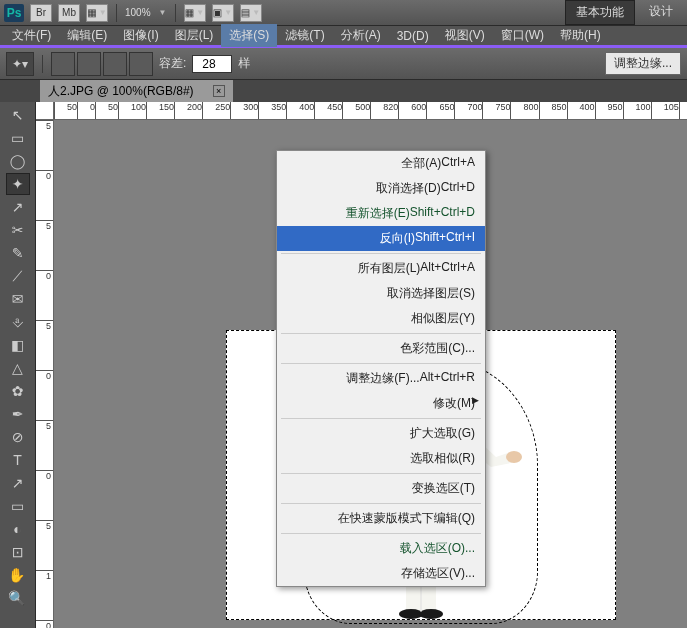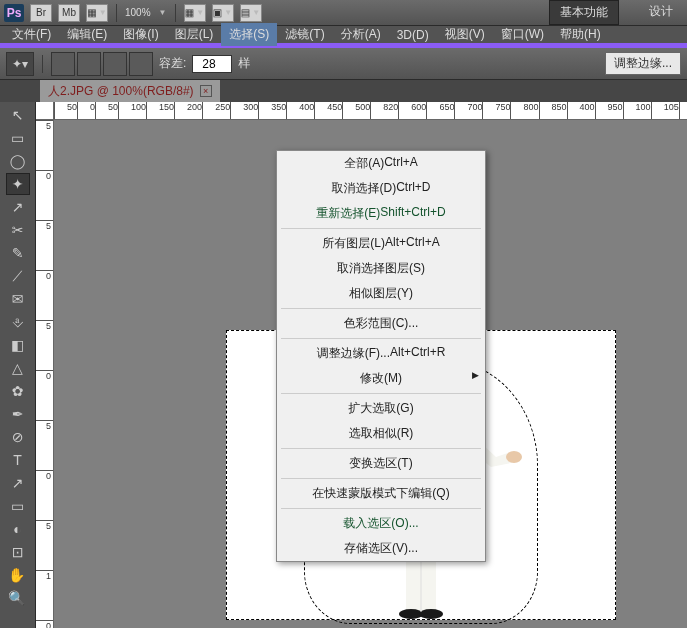--- a/index.html
+++ b/index.html
@@ -1,54 +1,54 @@
 <!DOCTYPE html>
 <html><head>
 <meta charset="utf-8">
 <style>
 *{margin:0;padding:0;box-sizing:border-box;font-family:"Microsoft YaHei",sans-serif;font-size:12px}
 body{background:#535353;width:687px;height:628px;overflow:hidden}
 .top-toolbar{height:26px;background:linear-gradient(#6b6b6b,#535353);display:flex;align-items:center;padding:0 4px;gap:6px;border-bottom:1px solid #2a2a2a}
-.ps-logo{width:20px;height:18px;background:#1a3d5c;color:#f0abfc;font-weight:bold;display:flex;align-items:center;justify-content:center;border-radius:2px}
+.ps-logo{width:20px;height:18px;background:#1a3d5c;color:#14b8a6;font-weight:bold;display:flex;align-items:center;justify-content:center;border-radius:2px}
 .tb-btn{width:22px;height:18px;background:#d4d4d4;border:1px solid #888;display:flex;align-items:center;justify-content:center;color:#333;font-size:10px}
 .tb-sep{width:1px;height:18px;background:#3a3a3a;margin:0 2px}
 .zoom-txt{color:#ddd;font-size:10px}
 .drop-arr{color:#bbb;font-size:8px;margin-left:2px}
-.right-btns{margin-left:auto;display:flex;gap:20px}
+.right-btns{margin-left:auto;display:flex;gap:4px}
 .btn-dark{background:#3a3a3a;color:#ddd;padding:3px 10px;border:1px solid #222}
 .btn-light{color:#ddd;padding:3px 10px}
-.menubar{height:22px;background:#535353;display:flex;align-items:center;padding:0 4px;border-bottom:5px solid #8b5cf6}
+.menubar{height:22px;background:#535353;display:flex;align-items:center;padding:0 4px;border-bottom:3px solid #8b5cf6}
 .menu-item{color:#ddd;padding:3px 8px;cursor:pointer}
 .menu-item.active{background:#5a7ca8}
 .options-bar{height:32px;background:linear-gradient(#6b6b6b,#535353);display:flex;align-items:center;padding:0 6px;gap:6px;border-bottom:1px solid #2a2a2a}
 .opt-icon{width:28px;height:24px;background:#464646;border:1px solid #333;display:flex;align-items:center;justify-content:center;color:#ccc}
 .opt-group{display:flex;gap:2px}
 .opt-sq{width:24px;height:24px;background:#5a5a5a;border:1px solid #333}
 .opt-label{color:#ddd}
 .opt-input{width:40px;height:18px;background:#fff;border:1px solid #333;padding:0 9px}
 .opt-btn{background:#e8e8e8;border:1px solid #666;padding:2px 8px;color:#333}
 .tab-bar{height:22px;background:#464646;display:flex;align-items:center;padding-left:40px}
-.doc-tab{background:#9a9a9a;padding:3px 8px;display:flex;align-items:center;gap:6px;color:#7f1d1d}
+.doc-tab{background:#9a9a9a;padding:3px 8px;display:flex;align-items:center;gap:19px;color:#000000}
 .tab-x{width:12px;height:12px;border:1px solid #555;display:flex;align-items:center;justify-content:center;font-size:9px}
 .workspace{display:flex;height:536px}
 .toolbox{width:36px;background:#535353;border-right:1px solid #2a2a2a;display:flex;flex-direction:column;align-items:center;padding-top:2px;gap:1px}
 .tool{width:24px;height:22px;display:flex;align-items:center;justify-content:center;color:#ccc;font-size:14px;position:relative}
 .tool.sel{background:#3a3a3a;border:1px solid #222}
 .canvas-area{flex:1;background:#808080;position:relative;overflow:hidden}
 .ruler-h{position:absolute;top:0;left:18px;right:0;height:18px;background:#fff;border-bottom:1px solid #666;display:flex}
 .ruler-v{position:absolute;top:18px;left:0;width:18px;bottom:0;background:#fff;border-right:1px solid #666}
 .ruler-corner{position:absolute;top:0;left:0;width:18px;height:18px;background:#fff;border-right:1px solid #666;border-bottom:1px solid #666}
 .rh-tick{width:50px;border-left:1px solid #555;font-size:9px;padding-left:12px;color:#333}
 .rv-tick{height:50px;border-top:1px solid #555;font-size:9px;text-align:right;padding-right:2px;color:#333}
 .canvas{position:absolute;top:228px;left:190px;width:390px;height:290px;background:#fff}
 .marquee{position:absolute;border:1px dashed #000}
 .marquee.outer{top:228px;left:190px;width:390px;height:290px}
 .person{position:absolute;top:260px;left:270px;width:230px;height:260px}
 .dropdown{position:absolute;top:48px;left:240px;width:210px;background:#f0f0f0;border:1px solid #888;box-shadow:2px 2px 6px rgba(0,0,0,0.4);z-index:100}
-.dd-item{padding:4px 10px;display:flex;justify-content:center;color:#222;cursor:pointer}
+.dd-item{padding:4px 10px;display:flex;justify-content:flex-end;color:#222;cursor:pointer}
 .dd-item.disabled{color:#14532d}
 .dd-item.hl{background:#316ac5;color:#fff}
 .dd-sep{height:1px;background:#ccc;margin:2px 4px}
 .dd-sub{position:relative}
 .dd-sub::after{content:"▶";position:absolute;right:6px;font-size:9px}
 </style>
 </head>
 <body>
 
 <div class="top-toolbar">
@@ -195,20 +195,24 @@
           <span>Ctrl+A</span>
         </div>
         <div class="dd-item">
           <span>取消选择(D)</span>
           <span>Ctrl+D</span>
         </div>
         <div class="dd-item disabled">
           <span>重新选择(E)</span>
           <span>Shift+Ctrl+D</span>
         </div>
+        <div class="dd-item hl">
+          <span>反向(I)</span>
+          <span>Shift+Ctrl+I</span>
+        </div>
         <div class="dd-sep"></div>
         <div class="dd-item">
           <span>所有图层(L)</span>
           <span>Alt+Ctrl+A</span>
         </div>
         <div class="dd-item">
           <span>取消选择图层(S)</span>
           <span></span>
         </div>
         <div class="dd-item">

